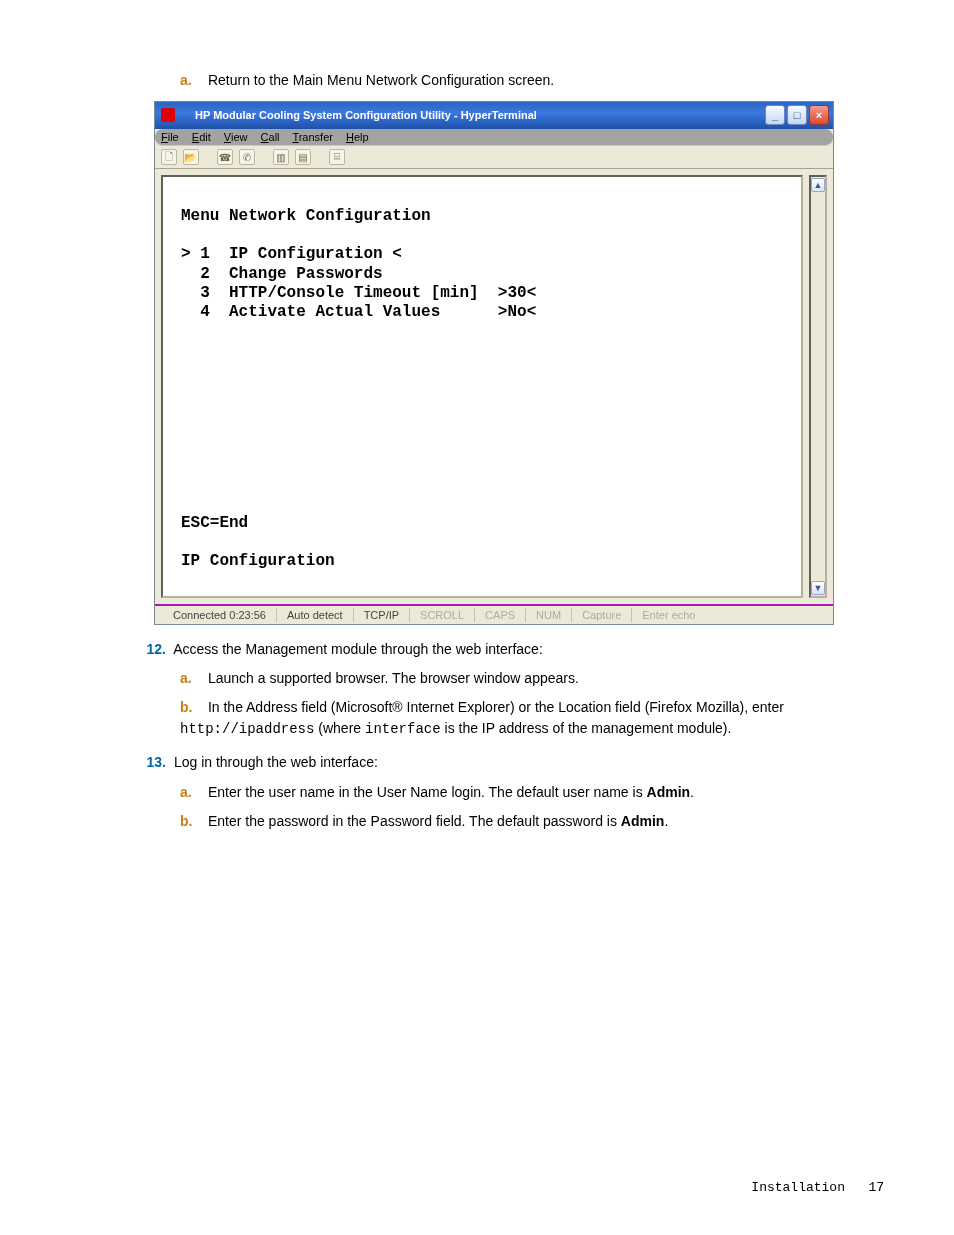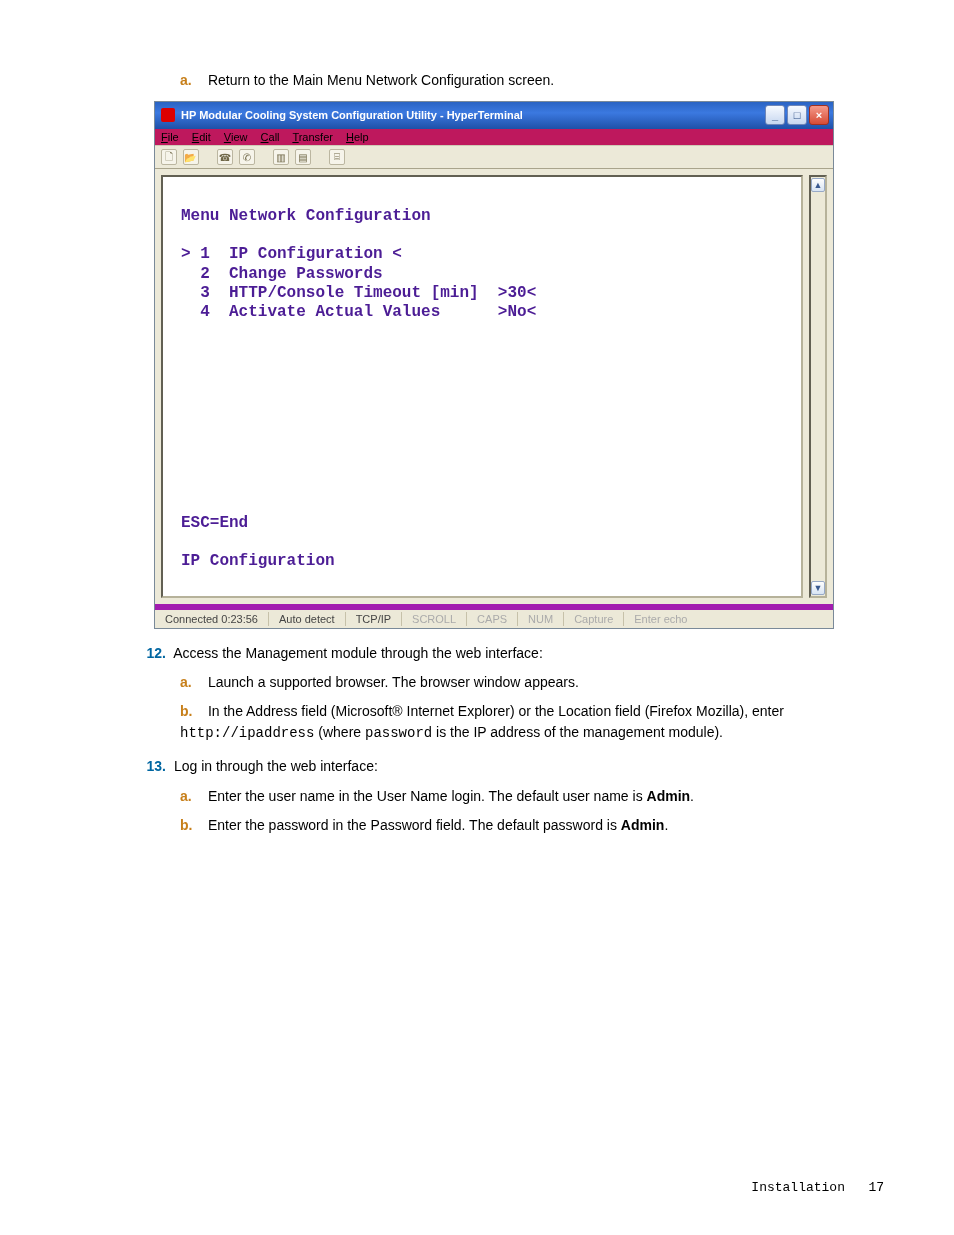--- a/index.html
+++ b/index.html
@@ -37,56 +37,57 @@
   }
   .ht-title {
     background: linear-gradient(to bottom,#2a63c3 0%,#3b79e0 40%,#1e50a8 100%);
     color: #fff;
     padding: 3px 4px 4px 6px;
     font-weight: bold;
     display: flex;
     align-items: center;
     justify-content: space-between;
   }
-  .ht-title-left { display:flex; align-items:center; gap:6px; }
+  .ht-title-left { display:flex; align-items:center; gap:20px; }
   .ht-icon {
     width: 14px; height: 14px; background:#d00; border-radius:2px; display:inline-block; position:relative;
   }
   .ht-ctrls { display:flex; gap:2px; }
   .ht-btn {
     width: 20px; height: 20px; background: linear-gradient(to bottom,#f7faff,#c7d7f0);
     border:1px solid #6e86b8; border-radius:3px; display:flex; align-items:center; justify-content:center;
     color:#2a4a80; font-weight:bold; font-family:Arial;
   }
   .ht-close { background: linear-gradient(to bottom,#f59a8a,#d64b36); color:#fff; border-color:#a03020;}
   .ht-menu {
-    background:#be185d; padding: 2px 6px; color:#000;
+    background:#a3a3a3; padding: 2px 6px; color:#000;
     border-bottom:1px solid #cfcab5;
+    border-radius:8px;
   }
   .ht-menu span { margin-right: 10px; }
   .ht-menu u { text-decoration: underline; }
   .ht-tool {
     background:#ece9d8; padding:3px 6px; border-bottom:1px solid #a9a48c;
     display:flex; gap:6px; align-items:center;
   }
   .tb { width:16px; height:16px; border:1px solid #bbb6a0; background:#f6f4ea; border-radius:2px; display:flex; align-items:center; justify-content:center; font-size:10px; color:#706848;}
   .ht-body-wrap { display:flex; background:#ece9d8;}
   .ht-body {
     background:#fff; margin:6px; border:2px inset #b6b29a;
     flex:1; padding: 30px 18px 24px 18px;
     font-family: "Courier New", monospace;
     font-size: 16px; font-weight:bold;
-    white-space: pre; min-height:370px; color:#4c1d95;
+    white-space: pre; min-height:370px; color:#000000;
     line-height:1.2;
   }
   .ht-scroll { width:18px; margin:6px 6px 6px 0; background:#ece9d8; border:2px inset #b6b29a; display:flex; flex-direction:column; justify-content:space-between; align-items:center; padding:1px 0;}
   .sbtn{ width:14px; height:14px; background:linear-gradient(to bottom,#fefefe,#d8e4f3); border:1px solid #97a9c7; border-radius:2px; font-size:9px; color:#3a5a90; text-align:center; line-height:12px;}
   .ht-status {
-    background:#ece9d8; border-top:6px solid #a21caf; font-size:11px; color:#444;
-    display:flex; padding:2px 0;
+    background:#ece9d8; border-top:2px solid #a21caf; font-size:11px; color:#444;
+    display:flex; padding:2px 8px;
   }
   .ht-status div { border-right:1px solid #c6c1a9; padding: 1px 10px; }
   .ht-status .dim { color:#aaa; }
   .footer {
     position:absolute; bottom:40px; right:70px; font-size:13px;font-family:Liberation Mono, monospace;
   }
 </style>
 </head>
 <body>
 
@@ -172,21 +173,21 @@
     <span class="num-step">12.</span>
     <span>Access the Management module through the web interface:</span>
   </div>
   <div class="step-line">
     <span class="step-marker-a">a.</span>
     <span>Launch a supported browser. The browser window appears.</span>
   </div>
   <div class="step-line">
     <span class="step-marker-a">b.</span>
     <span>
-      <span>In the Address field (Microsoft® Internet Explorer) or the Location field (Firefox Mozilla), enter </span><span class="mono">http://ipaddress</span><span> (where </span><span class="mono">password</span><span> is the IP address of the management module).</span>
+      <span>In the Address field (Microsoft® Internet Explorer) or the Location field (Firefox Mozilla), enter </span><span class="mono">http://ipaddress</span><span> (where </span><span class="mono">interface</span><span> is the IP address of the management module).</span>
     </span>
   </div>
 
   <div class="num-step-wrap">
     <span class="num-step">13.</span>
     <span>Log in through the web interface:</span>
   </div>
   <div class="step-line">
     <span class="step-marker-a">a.</span>
     <span>

